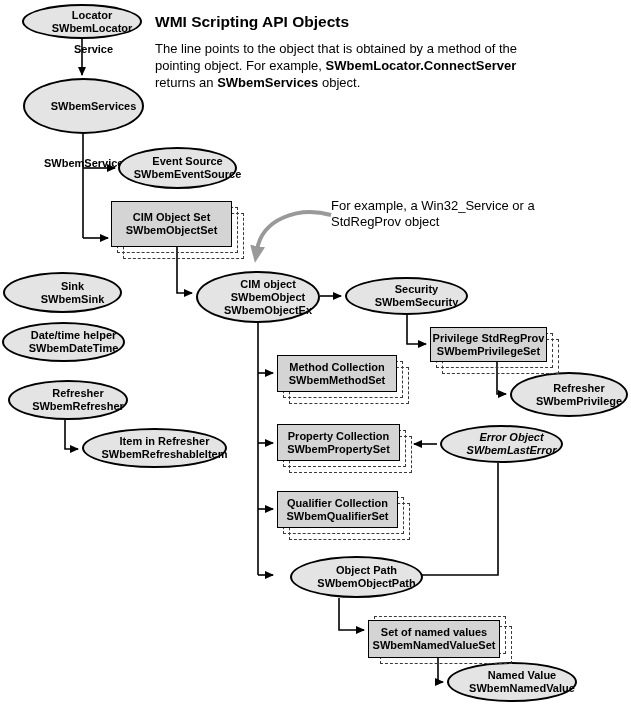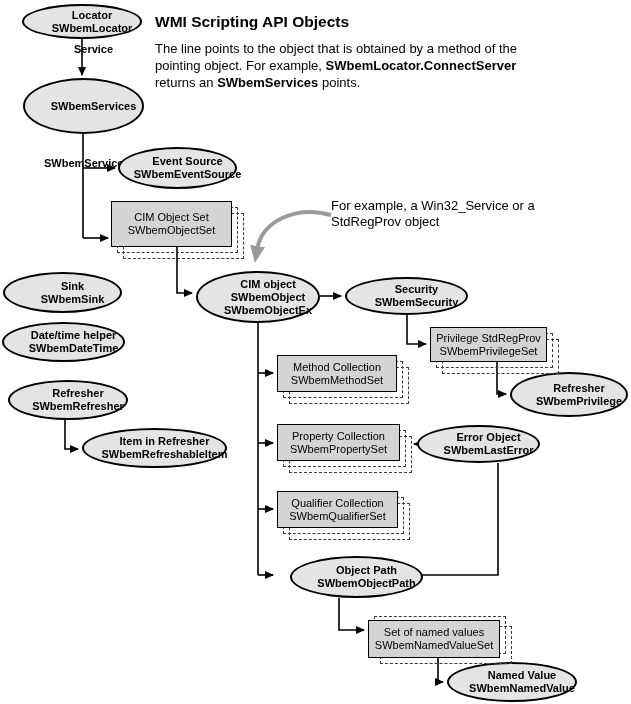--- a/index.html
+++ b/index.html
@@ -24,21 +24,21 @@
   .boxwrap{position:absolute;}
   .stack{position:absolute;left:0;top:0;right:0;bottom:0;border:1px dashed var(--stack-dash);}
   .s1{transform:translate(6px,6px);}
   .s2{transform:translate(12px,12px);}
   .s1u{transform:translate(6px,-4px);}
   .s2u{transform:translate(12px,6px);}
   .boxmain{
     position:absolute;left:0;top:0;right:0;bottom:0;
     background:var(--box-fill);border:1.6px solid var(--node-border);
     display:flex;flex-direction:column;align-items:center;justify-content:center;
-    font-weight:normal;font-size:11px;line-height:13px;
+    font-weight:bold;font-size:11px;line-height:13px;
   }
   .boxmain .nl{display:block;white-space:nowrap;}
   .title{position:absolute;font-size:15.5px;font-weight:bold;white-space:nowrap;}
   .desc{position:absolute;font-size:13px;line-height:17px;}
   .callout{position:absolute;font-size:13px;line-height:16px;}
   .callout .cl{display:block;white-space:nowrap;}
 </style>
 </head>
 <body>
 
@@ -69,21 +69,21 @@
     <path class="ln" d="M437,444 H414" marker-end="url(#ah)"></path>
     <path class="ln" d="M498,463 V575 H412" marker-end="url(#ah)"></path>
     <path class="ln" d="M339,598 V630 H364" marker-end="url(#ah)"></path>
     <path class="ln" d="M438,650 V682 H443" marker-end="url(#ah)"></path>
     <path class="ln" d="M65,420 V449 H78" marker-end="url(#ah)"></path>
     <path class="gray" d="M331,215 C298,206 262,219 257,250" marker-end="url(#ahg)"></path>
   </svg>
 
   <div class="title" style="left:155px;top:13px;">WMI Scripting API Objects</div>
 
-  <div class="desc" style="left:155px;top:40px;width:404px;"><span>The line points to the object that is obtained by a method of the pointing object. For example, </span><b>SWbemLocator.ConnectServer</b><span> returns an </span><b>SWbemServices</b><span> points.</span></div>
+  <div class="desc" style="left:155px;top:40px;width:404px;"><span>The line points to the object that is obtained by a method of the pointing object. For example, </span><b>SWbemLocator.ConnectServer</b><span> returns an </span><b>SWbemServices</b><span> object.</span></div>
 
   <div class="callout" style="left:331px;top:198px;">
     <span class="cl">For example, a Win32_Service or a</span>
     <span class="cl">StdRegProv object</span>
   </div>
 
   <div class="node ellipse" style="left:22px;top:4px;width:120px;height:35px;">
       <span class="nl">Locator</span>
       <span class="nl">SWbemLocator</span>
     </div>
@@ -114,21 +114,21 @@
       <span class="nl">SWbemDateTime</span>
     </div>
   <div class="node ellipse" style="left:8px;top:380px;width:120px;height:40px;">
       <span class="nl">Refresher</span>
       <span class="nl">SWbemRefresher</span>
     </div>
   <div class="node ellipse" style="left:510px;top:372px;width:118px;height:45px;">
       <span class="nl">Refresher</span>
       <span class="nl">SWbemPrivilege</span>
     </div>
-  <div class="node ellipse" style="left:417px;top:425px;width:123px;height:38px;">
+  <div class="node ellipse" style="left:440px;top:425px;width:123px;height:38px;font-style:italic;">
       <span class="nl">Error Object</span>
       <span class="nl">SWbemLastError</span>
     </div>
   <div class="node ellipse" style="left:82px;top:428px;width:145px;height:40px;">
       <span class="nl">Item in Refresher</span>
       <span class="nl">SWbemRefreshableItem</span>
     </div>
   <div class="node ellipse" style="left:290px;top:556px;width:133px;height:42px;">
       <span class="nl">Object Path</span>
       <span class="nl">SWbemObjectPath</span>

